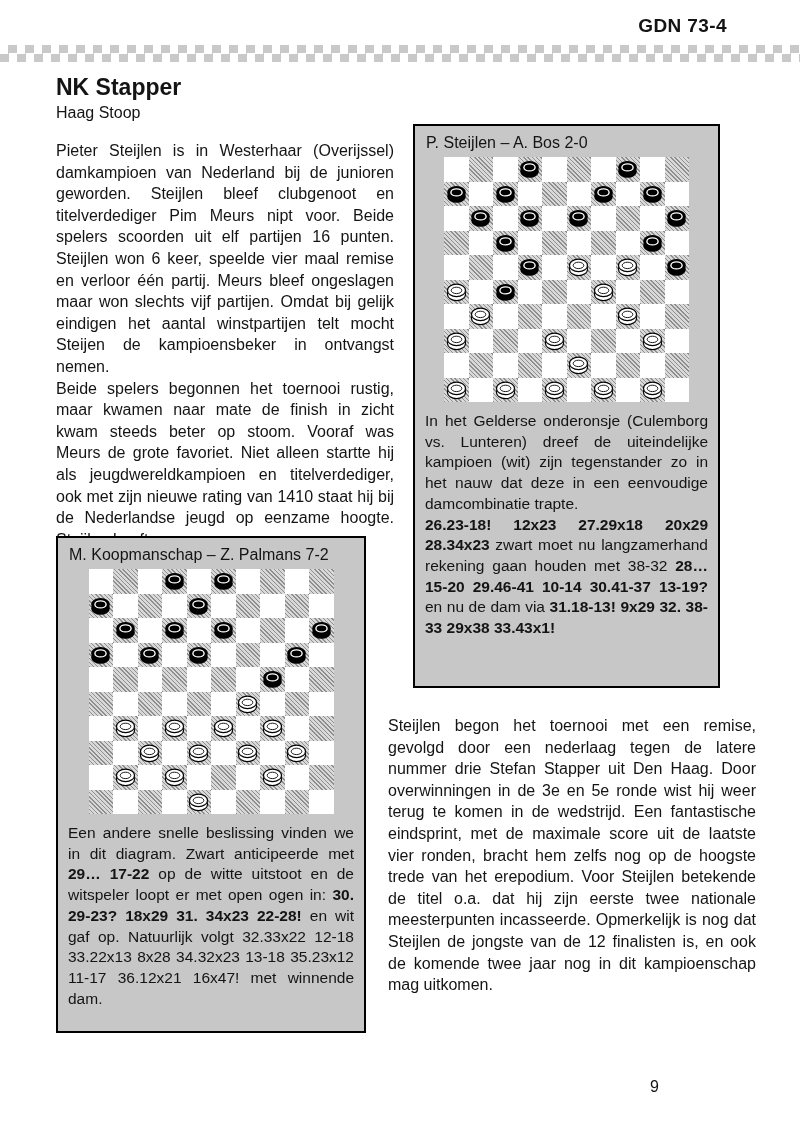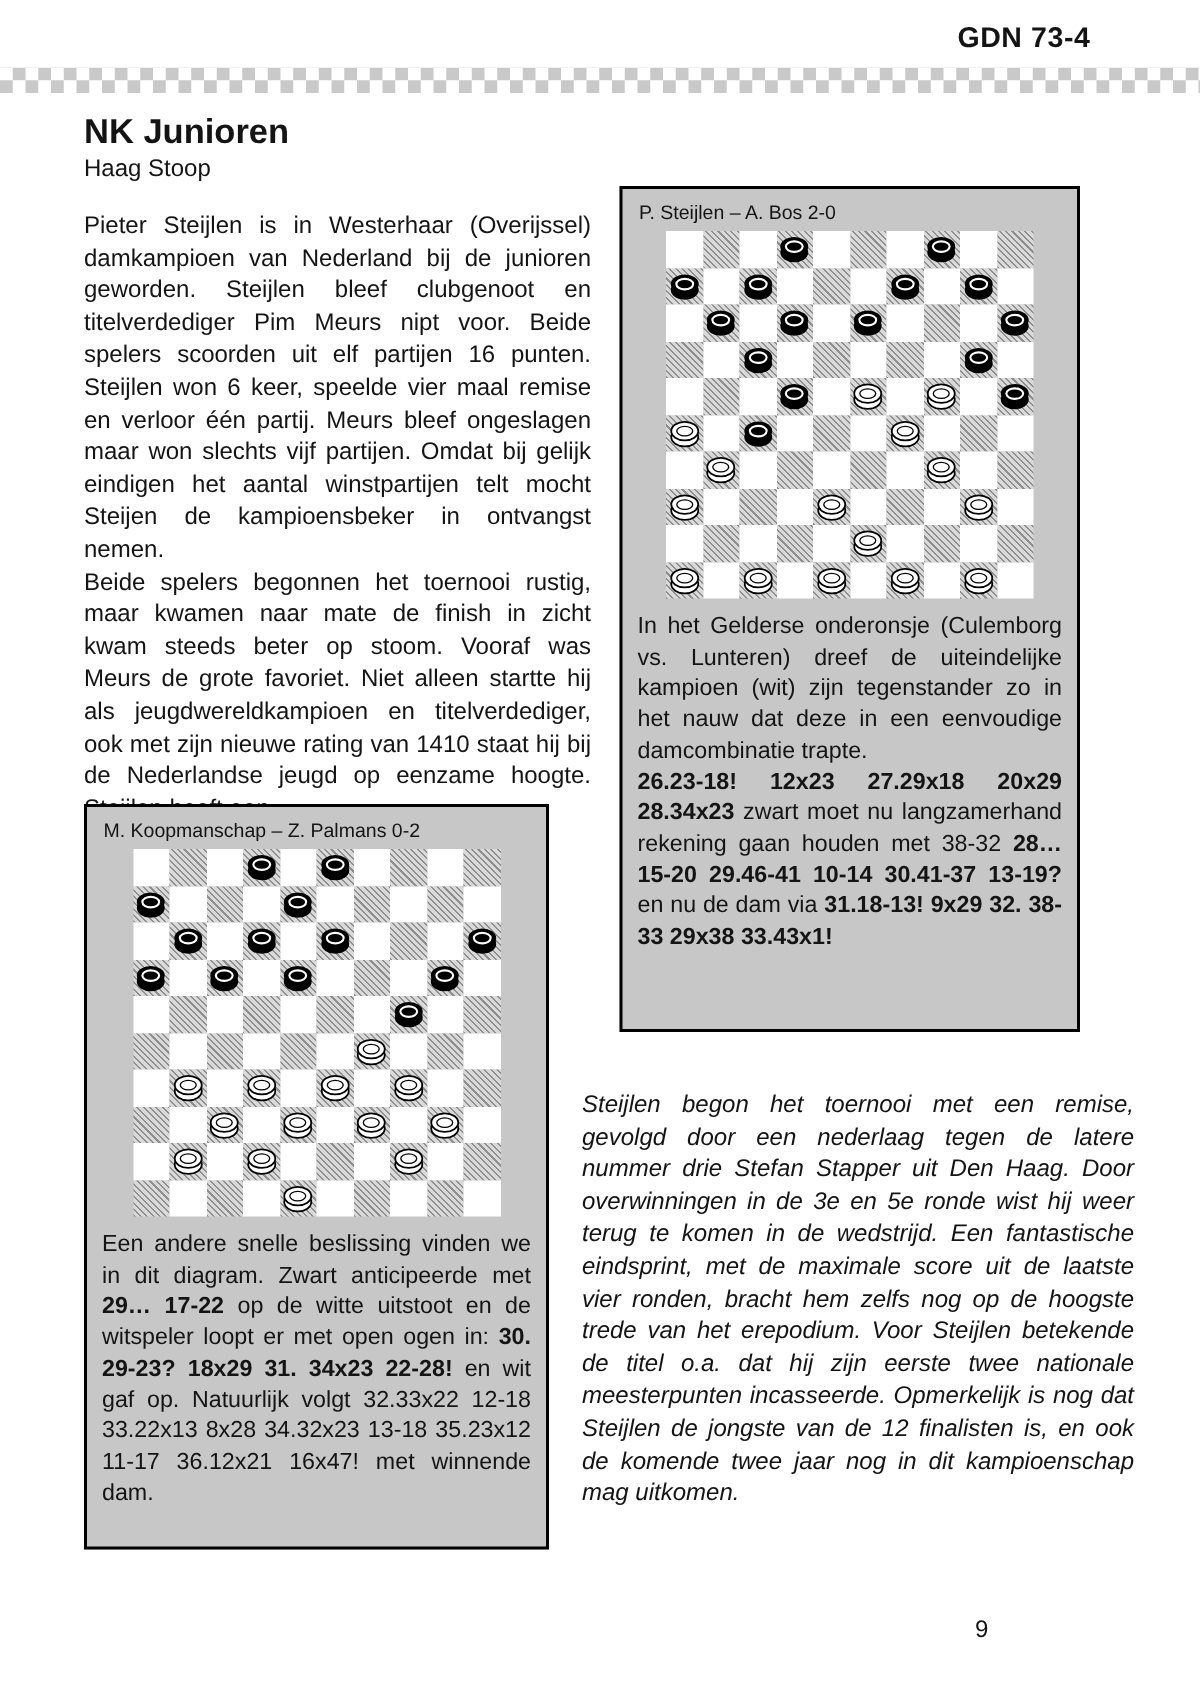--- a/index.html
+++ b/index.html
@@ -15,28 +15,28 @@
   .title{position:absolute;left:56px;top:74px;margin:0;font-size:23px;font-weight:bold;}
   .author{position:absolute;left:56px;top:104px;font-size:16px;}
 
   .colL{position:absolute;left:56px;top:140px;width:338px;
         font-size:16px;line-height:21.6px;text-align:justify;}
   .colL p{margin:0;}
 
   .colR{position:absolute;left:388px;top:697px;width:368px;
         font-size:16px;line-height:21.6px;text-align:justify;}
   .colR p{margin:0;}
-  .colR .p2{margin-top:29px;font-style:italic;}
+  .colR .p2{margin-top:18px;}
 
   .dbox{position:absolute;background:#c7c7c7;border:2px solid #000;
         box-sizing:border-box;padding:6px 10px;}
   .dbox-left{left:56px;top:536px;width:310px;height:497px;}
   .dbox-right{left:413px;top:124px;width:307px;height:564px;}
 
-  .dtitle{font-size:13px;margin:2px 0 5px 1px;white-space:nowrap;}
+  .dtitle{font-size:16px;margin:2px 0 5px 1px;white-space:nowrap;}
 
   .board{position:relative;width:245px;height:245px;margin:0 auto 9px;}
   .sq{position:absolute;width:24.5px;height:24.5px;}
   .sq.light{background:#ffffff;}
   .sq.dark{background:repeating-linear-gradient(45deg,#8f8f8f 0,#8f8f8f 1px,#d9d9d9 1px,#d9d9d9 3px);}
   .piece{position:absolute;width:23px;height:22px;}
   .piece svg{display:block;}
 
   .caption{font-size:15.5px;line-height:20.7px;text-align:justify;}
 
@@ -44,21 +44,21 @@
 </style>
 </head>
 <body>
 
 <div class="page">
 
   <div class="hdr">GDN 73-4</div>
 
   <div class="band"></div>
 
-  <h1 class="title">NK Junioren</h1>
+  <h1 class="title">NK Stapper</h1>
   <div class="author">Haag Stoop</div>
 
   <div class="colL">
     <p>Pieter Steijlen is in Westerhaar (Overijssel) damkampioen van Nederland bij de junioren geworden. Steijlen bleef clubgenoot en titelverdediger Pim Meurs nipt voor. Beide spelers scoorden uit elf partijen 16 punten. Steijlen won 6 keer, speelde vier maal remise en verloor één partij. Meurs bleef ongeslagen maar won slechts vijf partijen. Omdat bij gelijk eindigen het aantal winstpartijen telt mocht Steijen de kampioensbeker in ontvangst nemen.</p>
     <p>Beide spelers begonnen het toernooi rustig, maar kwamen naar mate de finish in zicht kwam steeds beter op stoom. Vooraf was Meurs de grote favoriet. Niet alleen startte hij als jeugdwereldkampioen en titelverdediger, ook met zijn nieuwe rating van 1410 staat hij bij de Nederlandse jeugd op eenzame hoogte. Steijlen heeft een</p>
   </div>
 
   <div class="dbox dbox-right">
     <div class="dtitle">P. Steijlen – A. Bos 2-0</div>
     <div class="board" id="board-right">
@@ -370,21 +370,21 @@
             <ellipse cx="11.5" cy="13.4" rx="9.0" ry="6.2" fill="#fff" stroke="#000" stroke-width="1.2"></ellipse>
             <ellipse cx="11.5" cy="9.4" rx="9.0" ry="6.2" fill="#fff" stroke="#000" stroke-width="1.2"></ellipse>
             <ellipse cx="11.5" cy="9.4" rx="5.3" ry="3.2" fill="none" stroke="#000" stroke-width="0.9"></ellipse>
           </svg>
         </div>
       </div>
     <div class="caption" id="caption-right"><span>In het Gelderse onderonsje (Culemborg vs. Lunteren) dreef de uiteindelijke kampioen (wit) zijn tegenstander zo in het nauw dat deze in een eenvoudige damcombinatie trapte.</span><br><b>26.23-18! 12x23 27.29x18 20x29 28.34x23</b><span> zwart moet nu langzamerhand rekening gaan houden met 38-32 </span><b>28… 15-20 29.46-41 10-14 30.41-37 13-19?</b><span> en nu de dam via </span><b>31.18-13! 9x29 32. 38-33 29x38 33.43x1!</b></div>
   </div>
 
   <div class="dbox dbox-left">
-    <div class="dtitle">M. Koopmanschap – Z. Palmans 0-2</div>
+    <div class="dtitle">M. Koopmanschap – Z. Palmans 7-2</div>
     <div class="board" id="board-left">
         <div class="sq light" style="left: 0px; top: 0px;"></div>
         <div class="sq dark" style="left: 24.5px; top: 0px;"></div>
         <div class="sq light" style="left: 49px; top: 0px;"></div>
         <div class="sq dark" style="left: 73.5px; top: 0px;"></div>
         <div class="sq light" style="left: 98px; top: 0px;"></div>
         <div class="sq dark" style="left: 122.5px; top: 0px;"></div>
         <div class="sq light" style="left: 147px; top: 0px;"></div>
         <div class="sq dark" style="left: 171.5px; top: 0px;"></div>
         <div class="sq light" style="left: 196px; top: 0px;"></div>

